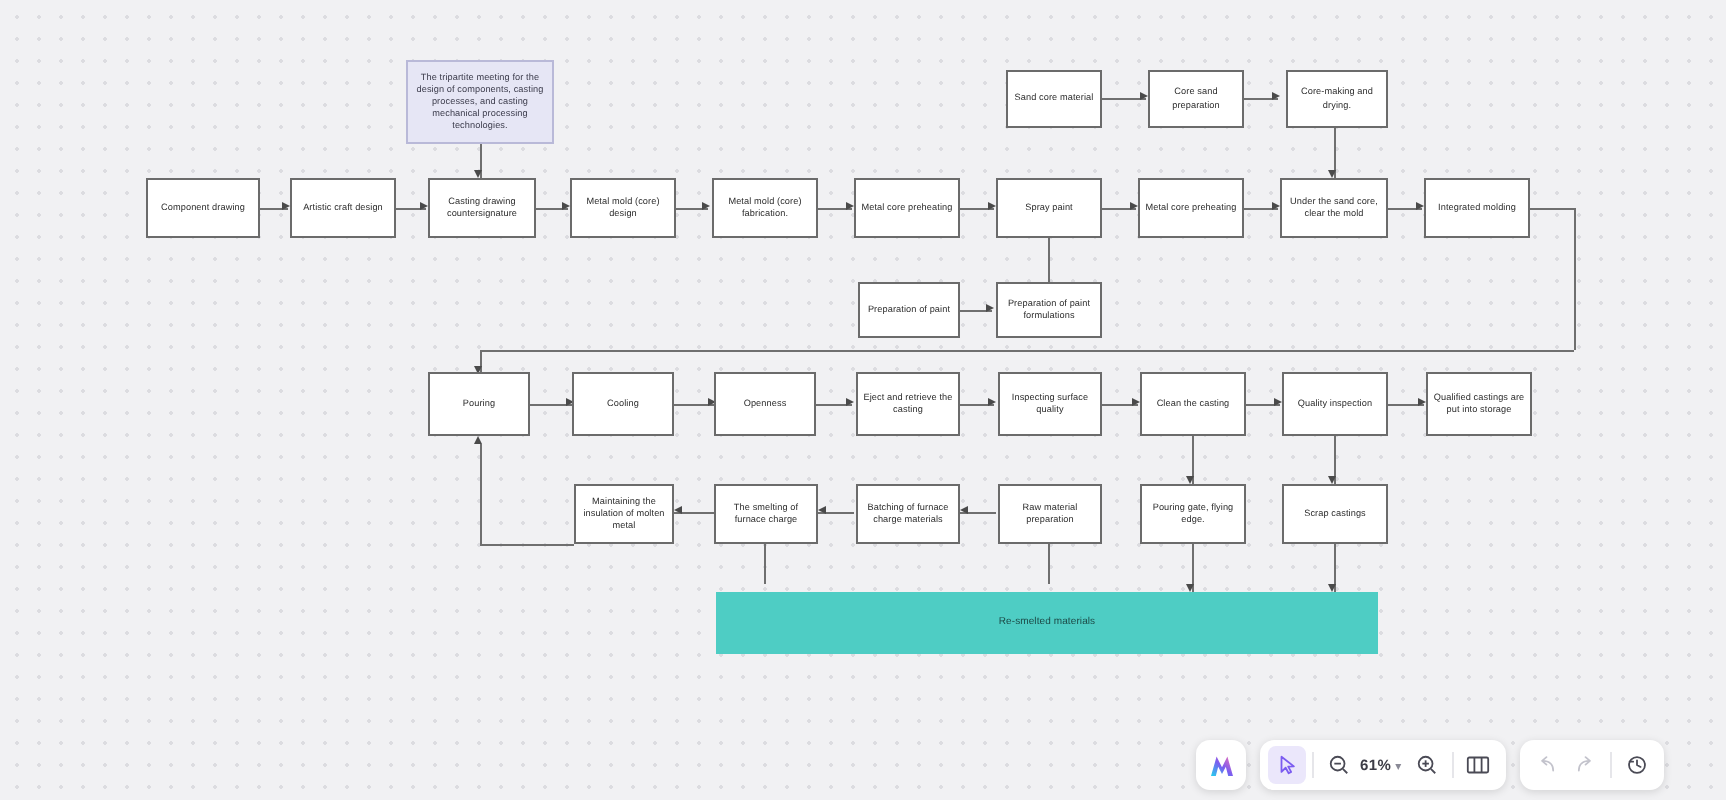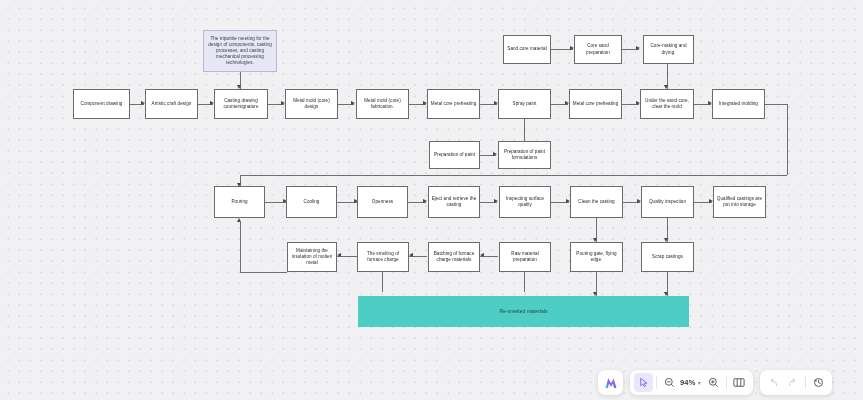--- a/index.html
+++ b/index.html
@@ -240,21 +240,21 @@
         </svg>
       </div>
       <div class="tdiv"></div>
       <div class="tbtn">
         <svg width="11" height="11" viewBox="0 0 16 16" aria-hidden="true">
           <circle cx="7" cy="7" r="5" fill="none" stroke="currentColor" stroke-width="1.3"></circle>
           <line x1="4.6" y1="7" x2="9.4" y2="7" stroke="currentColor" stroke-width="1.3"></line>
           <line x1="10.8" y1="10.8" x2="14" y2="14" stroke="currentColor" stroke-width="1.3"></line>
         </svg>
       </div>
-      <span class="zoomval">94%</span>
+      <span class="zoomval">61%</span>
       <span class="chev">▾</span>
       <div class="tbtn">
         <svg width="11" height="11" viewBox="0 0 16 16" aria-hidden="true">
           <circle cx="7" cy="7" r="5" fill="none" stroke="currentColor" stroke-width="1.3"></circle>
           <line x1="4.6" y1="7" x2="9.4" y2="7" stroke="currentColor" stroke-width="1.3"></line>
           <line x1="7" y1="4.6" x2="7" y2="9.4" stroke="currentColor" stroke-width="1.3"></line>
           <line x1="10.8" y1="10.8" x2="14" y2="14" stroke="currentColor" stroke-width="1.3"></line>
         </svg>
       </div>
       <div class="tdiv"></div>

